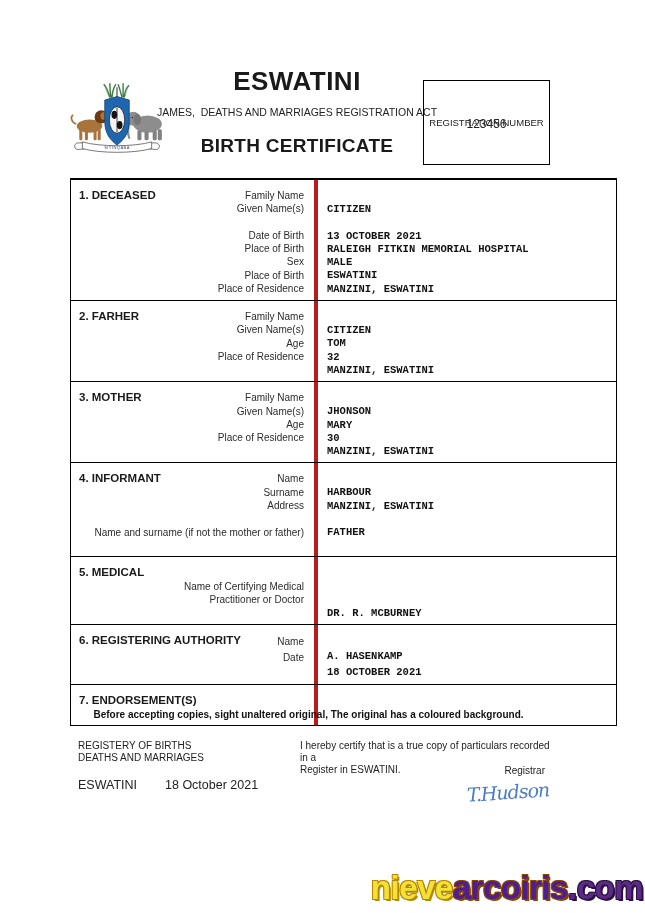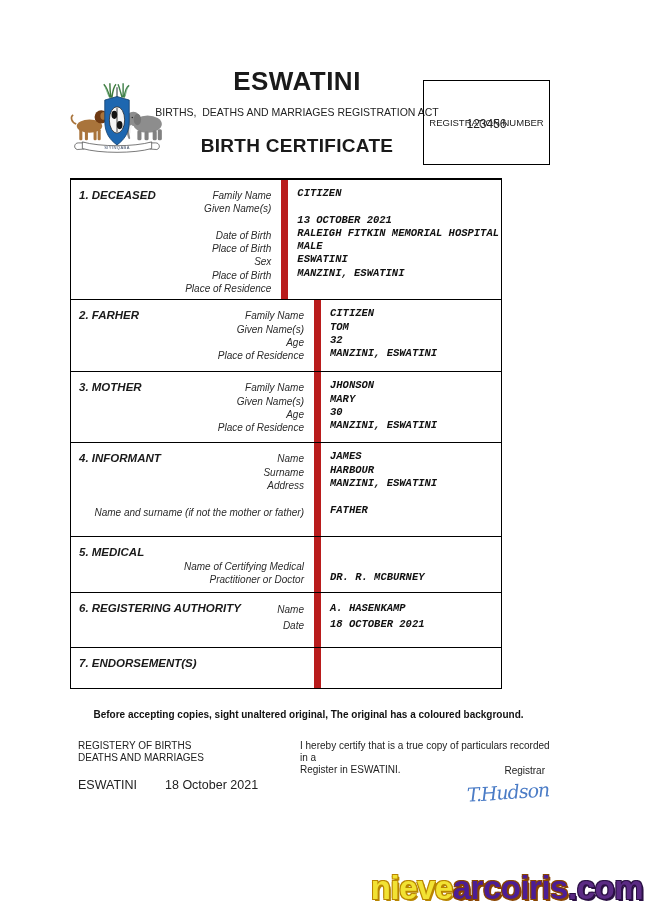--- a/index.html
+++ b/index.html
@@ -10,27 +10,27 @@
   .arms{position:absolute;left:64px;top:82px;width:106px;height:80px;}
   .title-block{position:absolute;left:172px;top:0;width:250px;text-align:center;}
   .country{position:absolute;left:0;top:66px;width:250px;font-size:26px;font-weight:bold;letter-spacing:.5px;}
   .act-line{position:absolute;left:-20px;top:106px;width:290px;font-size:10.5px;white-space:pre;color:#222;}
   .doc-title{position:absolute;left:0;top:135px;width:250px;font-size:19px;font-weight:bold;letter-spacing:.3px;}
   .reg-box{position:absolute;left:423px;top:80px;width:125px;height:83px;border:1.5px solid #000;}
   .reg-label{position:absolute;left:0;top:20px;width:100%;text-align:center;font-size:9.5px;color:#222;margin-top:16px;}
   .reg-number{position:absolute;left:0;top:36px;width:100%;text-align:center;font-size:12px;color:#222;}
 
   
-  .cert-table{position:absolute;left:70px;top:178px;width:432px;border:1.5px solid #000;border-top-width:2px;box-sizing:border-box;font-style:italic;}
+  .cert-table{position:absolute;left:70px;top:178px;width:547px;border:1.5px solid #000;border-top-width:2px;box-sizing:border-box;}
   .section{display:flex;border-bottom:1px solid #000;box-sizing:border-box;}
   .section:last-child{border-bottom:none;}
   .sec-left{width:243px;position:relative;box-sizing:border-box;}
-  .sec-right{flex:1;border-left:7px solid #b91c1c;box-sizing:border-box;
+  .sec-right{flex:1;border-left:4px solid #b91c1c;box-sizing:border-box;
              font-family:"Liberation Mono","DejaVu Sans Mono",monospace;font-weight:bold;
-             font-size:10.5px;color:#111;padding:7px 2px 4px 9px;}
+             font-size:10.5px;color:#111;padding:23px 2px 4px 9px;}
   .sec-title{position:absolute;top:9px;left:8px;font-weight:bold;font-size:11.5px;white-space:nowrap;}
   .labels{padding:9px 10px 4px 0;text-align:right;font-size:10px;color:#2b2b2b;}
   .line{height:13.3px;line-height:13.3px;white-space:nowrap;}
   .section:nth-child(1){min-height:118px;}
   .section:nth-child(2){min-height:72px;}
   .section:nth-child(3){min-height:71px;}
   .section:nth-child(4){min-height:94px;}
   .section:nth-child(5){min-height:56px;}
   .section:nth-child(6){min-height:55px;}
   .section:nth-child(6) .line{height:16px;line-height:16px;}
@@ -103,21 +103,21 @@
     <g>
       <path d="M14 59.5 C10 59.5 9 65 13 66 L20 65.5 L20 59.5 Z" fill="#fff" stroke="#444" stroke-width=".7"></path>
       <path d="M90 59.5 C94 59.5 95 65 91 66 L84 65.5 L84 59.5 Z" fill="#fff" stroke="#444" stroke-width=".7"></path>
       <path d="M18 58.5 C35 63.5 69 63.5 86 58.5 L86 65 C69 70 35 70 18 65 Z" fill="#fff" stroke="#444" stroke-width=".7"></path>
       <text x="52" y="65.2" text-anchor="middle" font-size="4" letter-spacing=".4" fill="#3a4a66">SIYINQABA</text>
     </g>
   </svg>
 
   <div class="title-block">
     <div class="country">ESWATINI</div>
-    <div class="act-line">BIRTHS,  DEATHS AND MARRIAGES REGISTRATION ACT</div>
+    <div class="act-line">JAMES,  DEATHS AND MARRIAGES REGISTRATION ACT</div>
     <div class="doc-title">BIRTH CERTIFICATE</div>
   </div>
 
   <div class="reg-box">
     <div class="reg-label">REGISTRATION NUMBER</div>
     <div class="reg-number">123456</div>
   </div>
 
   <div class="cert-table" id="sections-host">
     <div class="section">
@@ -187,21 +187,20 @@
         <div class="labels">
             <div class="line">Name</div>
             <div class="line">Surname</div>
             <div class="line">Address</div>
             <div class="line">&nbsp;</div>
             <div class="line">Name and surname (if not the mother or father)</div>
             <div class="line">&nbsp;</div>
           </div>
       </div>
       <div class="sec-right">
-          <div class="line">JAMES</div>
           <div class="line">HARBOUR</div>
           <div class="line">MANZINI, ESWATINI</div>
           <div class="line">&nbsp;</div>
           <div class="line">FATHER</div>
         </div>
     </div>
 
     <div class="section">
       <div class="sec-left">
         <div class="sec-title">5. MEDICAL</div>

